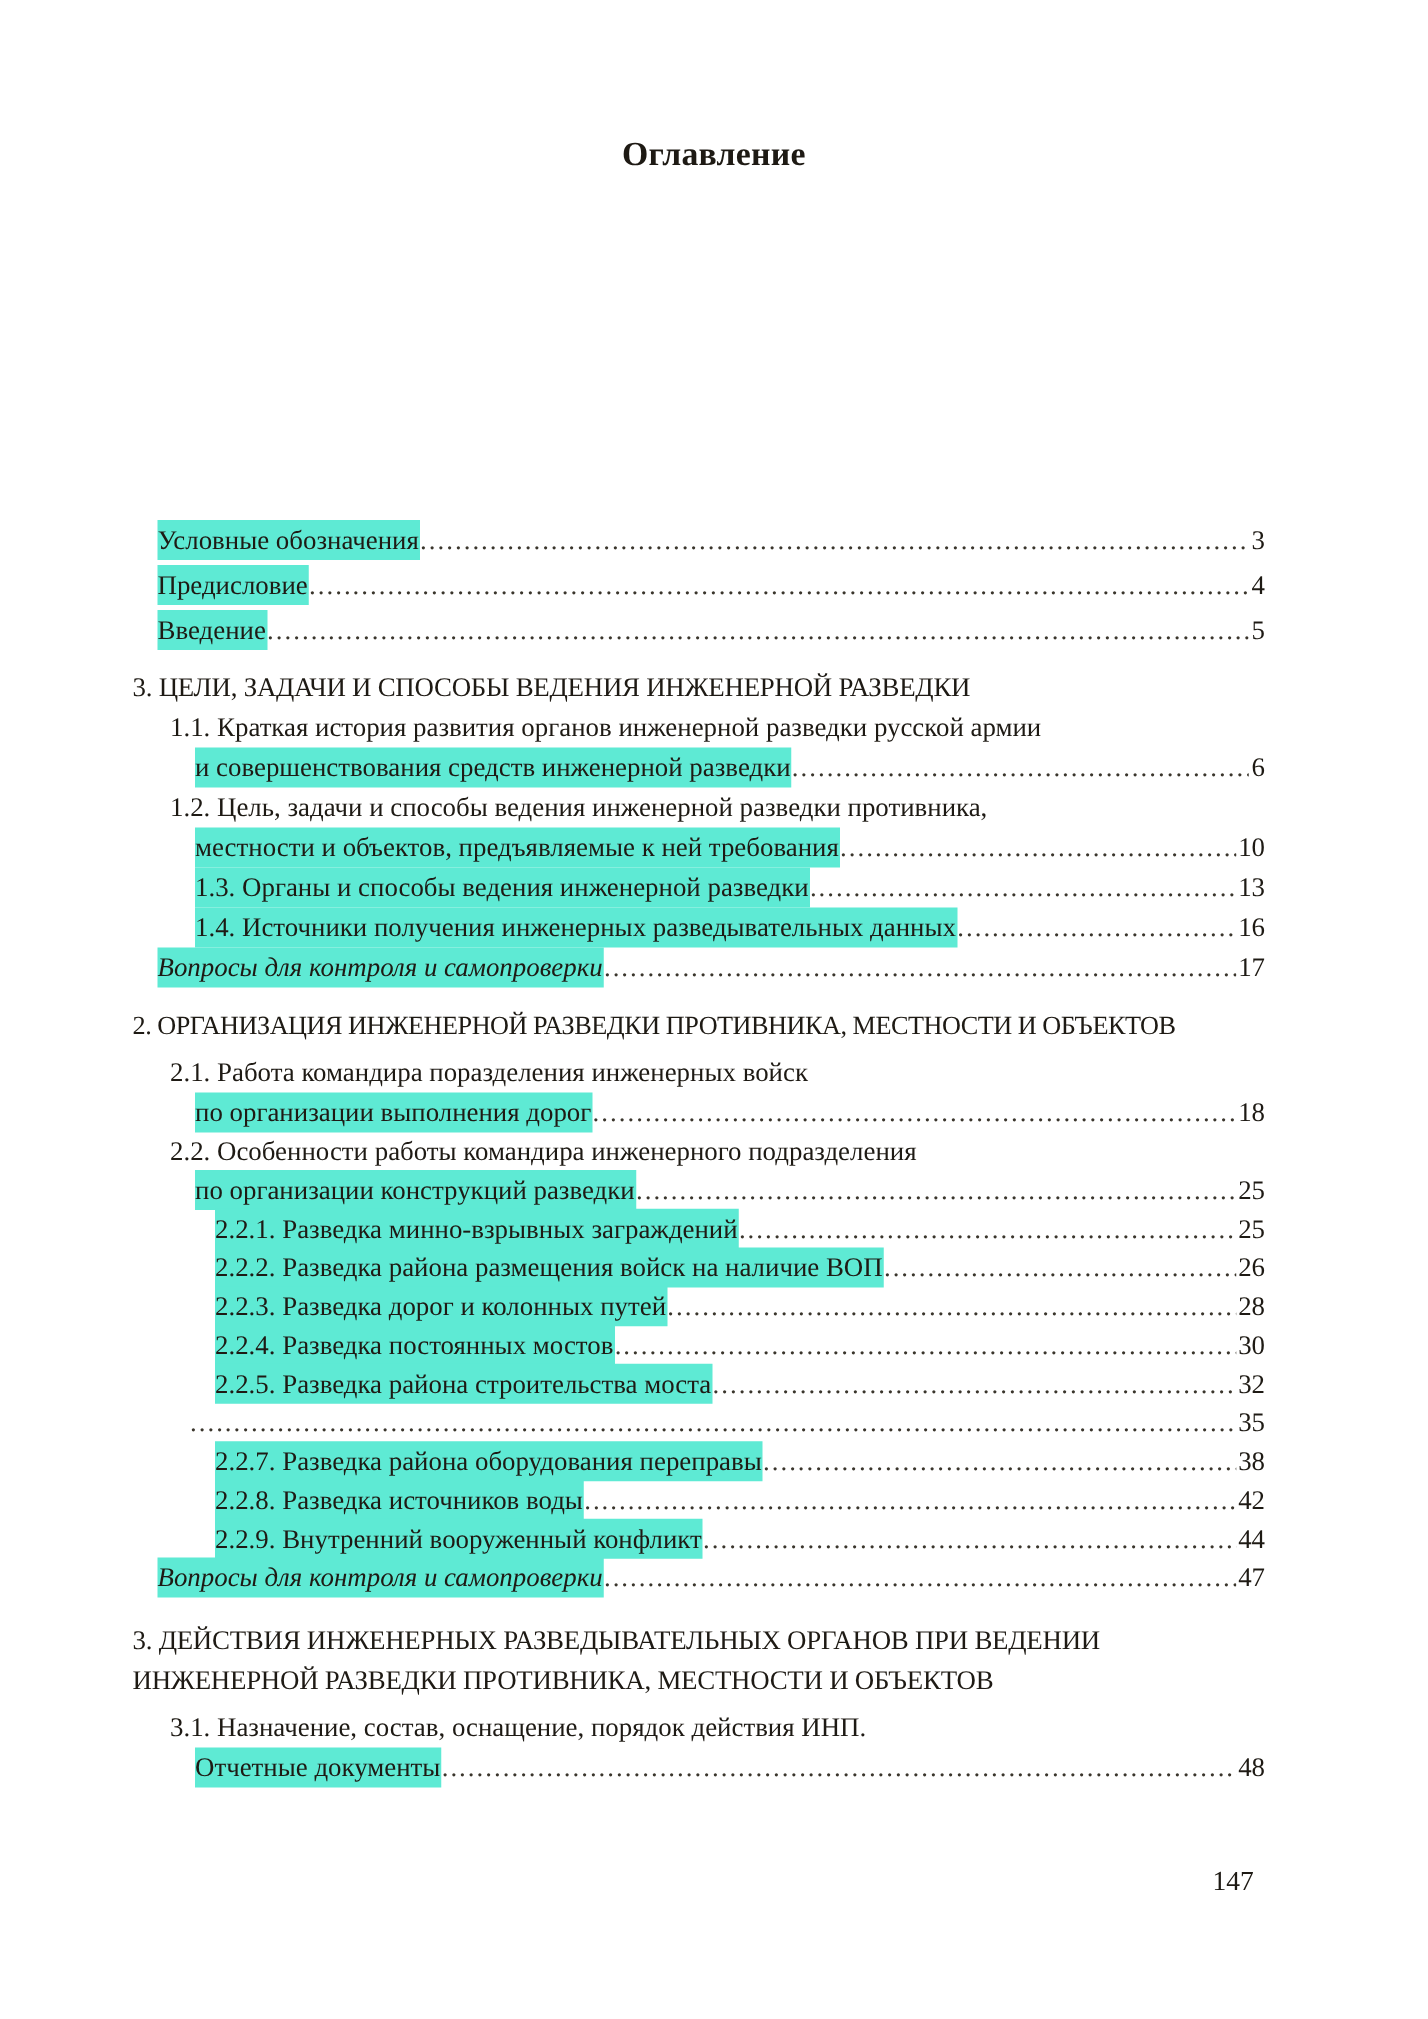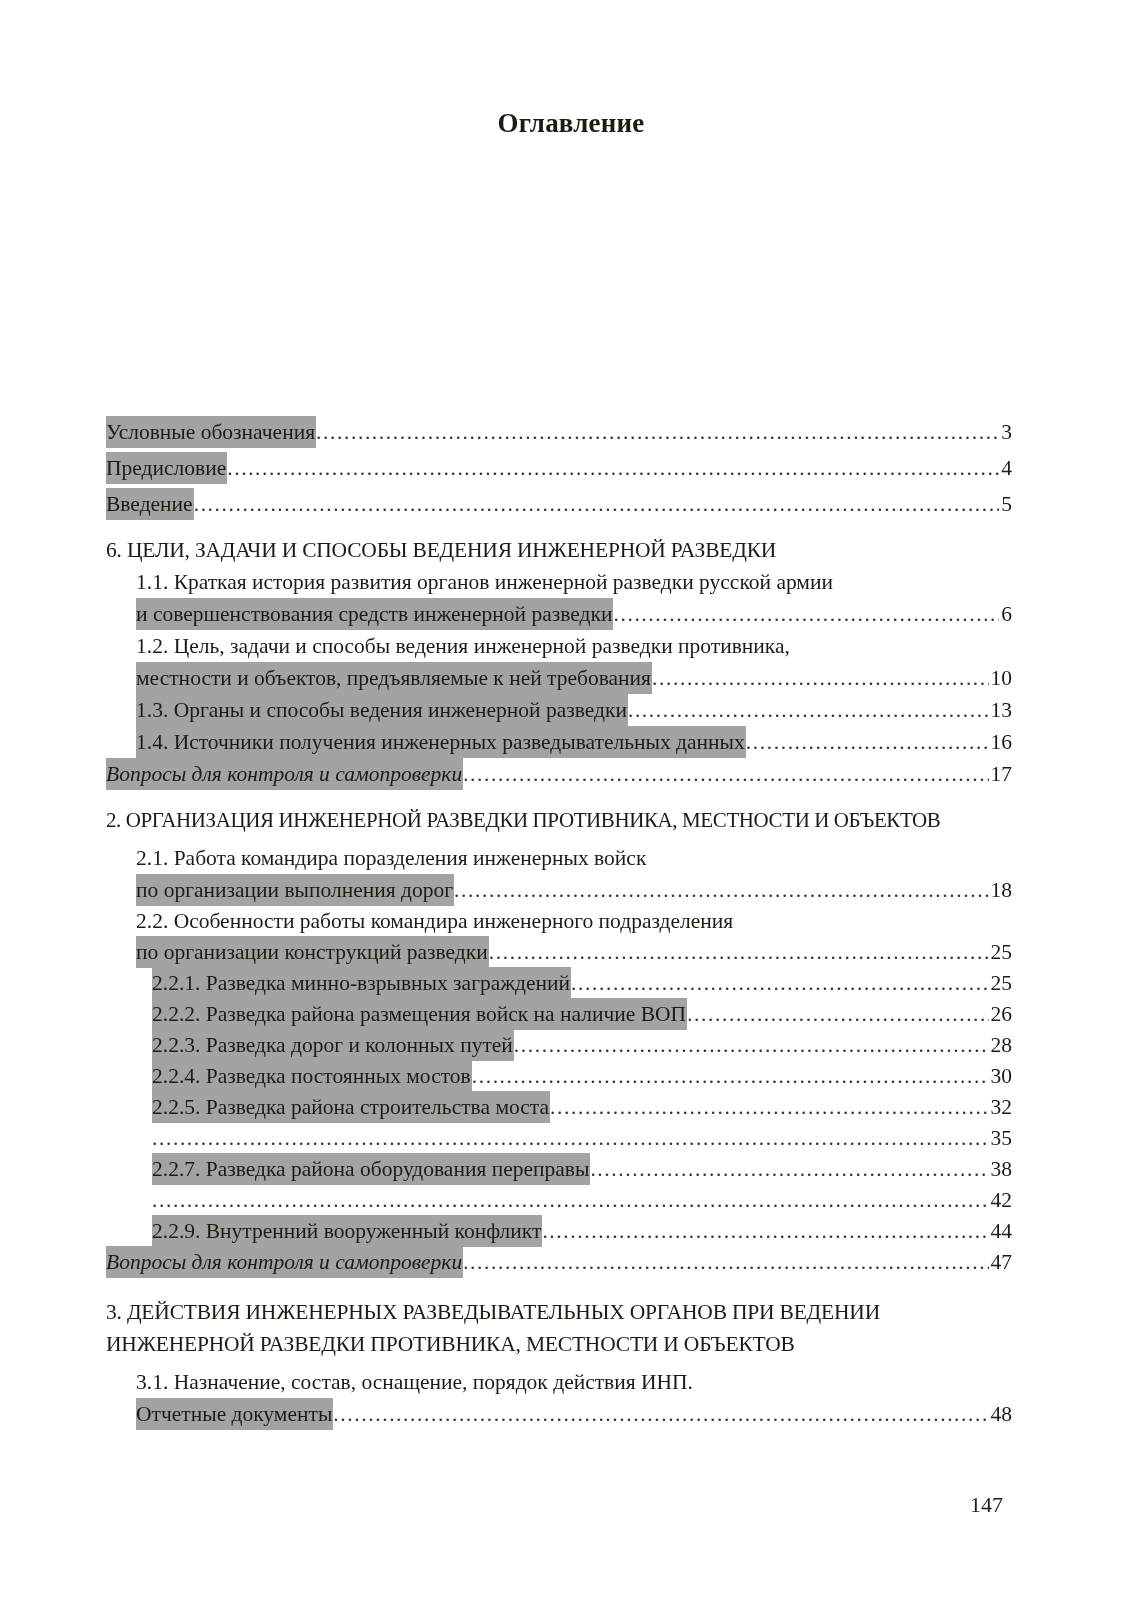--- a/index.html
+++ b/index.html
@@ -8,21 +8,21 @@
     font-family: "Liberation Serif", "DejaVu Serif", serif;
     color: #1e1a14;
   }
   .title {
     position: absolute; top: 108px; left: 0; width: 1142px; text-align: center;
     font-weight: bold; font-size: 27px; letter-spacing: 0.2px;
   }
   .toc { position: absolute; left: 106px; width: 906px; top: 416px; font-size: 21.5px; }
   .row { position: absolute; left: 0; right: 0; height: 32px; line-height: 32px; white-space: nowrap; }
   .row.leader { display: flex; }
-  .row .t { flex: 0 0 auto; background: #a3a3a3; padding-right: 1px; }
+  .row .t { flex: 0 0 auto; background: #5eead4; padding-right: 1px; margin-left: 20px; }
   .row .dots {
     flex: 1 1 auto; overflow: hidden; position: relative;
   }
   .row .dots::before {
     content: "..........................................................................................................................................................................................................................................";
     position: absolute; left: 0; bottom: 0; letter-spacing: 1.6px; color: #3a352c;
   }
   .row .p { flex: 0 0 auto; padding-left: 2px; text-align: right; }
   .i1 { left: 30px; }
   .i2 { left: 46px; }
@@ -46,21 +46,21 @@
     <span class="t">Предисловие</span>
       <span class="dots"></span>
       <span class="p">4</span>
   </div>
   <div class="row leader" style="top:72px">
     <span class="t">Введение</span>
       <span class="dots"></span>
       <span class="p">5</span>
   </div>
 
-  <div class="row caps" style="top:118px">6. ЦЕЛИ, ЗАДАЧИ И СПОСОБЫ ВЕДЕНИЯ ИНЖЕНЕРНОЙ РАЗВЕДКИ</div>
+  <div class="row caps" style="top:118px">3. ЦЕЛИ, ЗАДАЧИ И СПОСОБЫ ВЕДЕНИЯ ИНЖЕНЕРНОЙ РАЗВЕДКИ</div>
   <div class="row i1" style="top:150px">1.1. Краткая история развития органов инженерной разведки русской армии</div>
   <div class="row leader i1" style="top:182px">
     <span class="t">и совершенствования средств инженерной разведки</span>
       <span class="dots"></span>
       <span class="p">6</span>
   </div>
   <div class="row i1" style="top:214px">1.2. Цель, задачи и способы ведения инженерной разведки противника,</div>
   <div class="row leader i1" style="top:246px">
     <span class="t">местности и объектов, предъявляемые к ней требования</span>
       <span class="dots"></span>
@@ -124,20 +124,21 @@
   <div class="row leader i2" style="top:706px">
       <span class="dots"></span>
       <span class="p">35</span>
   </div>
   <div class="row leader i2" style="top:737px">
     <span class="t">2.2.7. Разведка района оборудования переправы</span>
       <span class="dots"></span>
       <span class="p">38</span>
   </div>
   <div class="row leader i2" style="top:768px">
+    <span class="t">2.2.8. Разведка источников воды</span>
       <span class="dots"></span>
       <span class="p">42</span>
   </div>
   <div class="row leader i2" style="top:799px">
     <span class="t">2.2.9. Внутренний вооруженный конфликт</span>
       <span class="dots"></span>
       <span class="p">44</span>
   </div>
   <div class="row leader" style="top:830px">
     <span class="t it">Вопросы для контроля и самопроверки</span>

